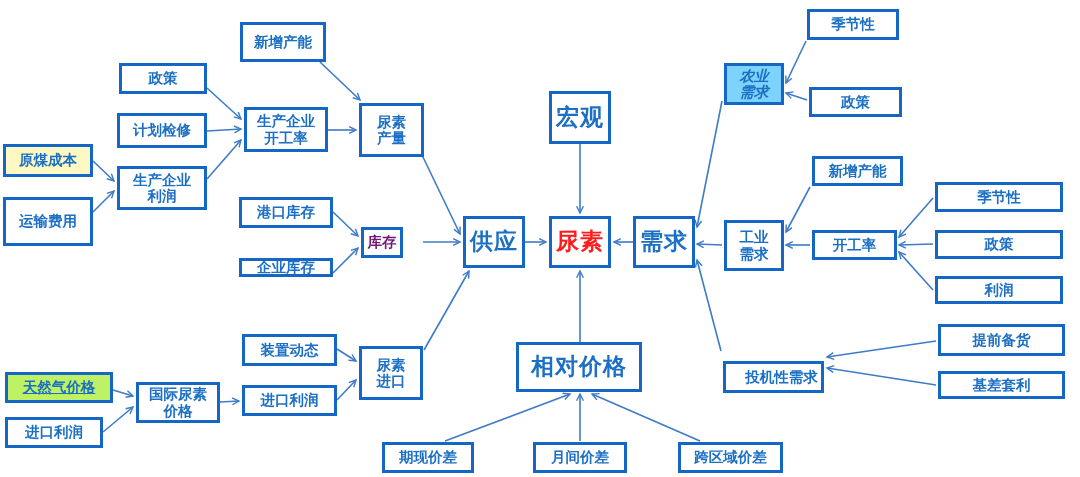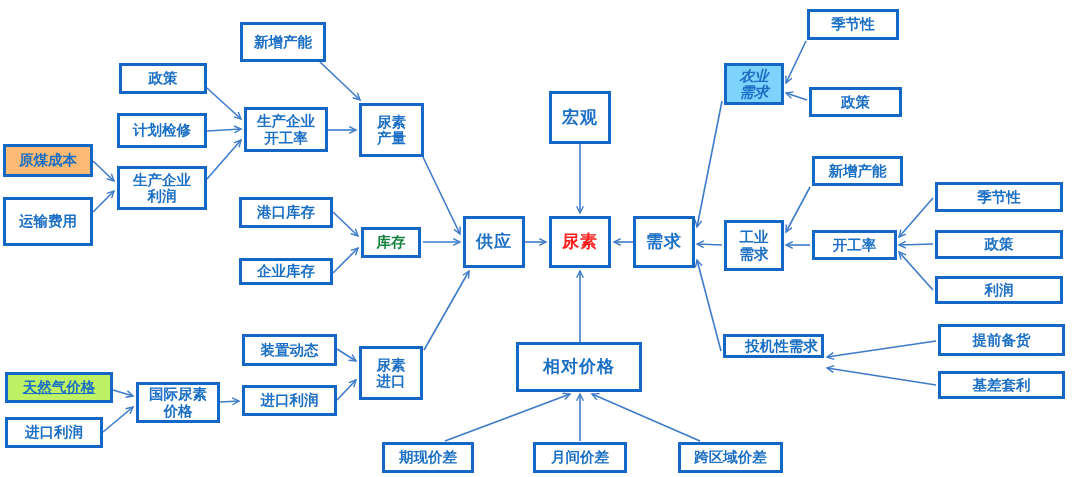--- a/index.html
+++ b/index.html
@@ -21,21 +21,21 @@
     justify-content:center;
     text-align:center;
     font-weight:bold;
     font-size:14.5px;
     line-height:1.12;
     white-space:pre-line;
     color:#1b6fc4;
     border-radius:0;
   }
   .node.hub{
-    font-size:17px;
+    font-size:23px;
     border-width:3.5px;
     letter-spacing:1px;
   }
 </style>
 </head>
 <body>
 
 <div class="canvas">
   <svg class="edge-layer" id="edge-layer" viewBox="0 0 1080 477" xmlns="http://www.w3.org/2000/svg">
     <defs>
@@ -79,31 +79,31 @@
         <line x1="933" y1="244" x2="899" y2="245" stroke="#3e7bc8" stroke-width="1.6" marker-end="url(#arrow)"></line>
         <line x1="933" y1="290" x2="899" y2="252" stroke="#3e7bc8" stroke-width="1.6" marker-end="url(#arrow)"></line>
         <line x1="936" y1="341" x2="827" y2="357" stroke="#3e7bc8" stroke-width="1.6" marker-end="url(#arrow)"></line>
         <line x1="936" y1="385" x2="827" y2="368" stroke="#3e7bc8" stroke-width="1.6" marker-end="url(#arrow)"></line>
       </g>
   </svg>
   <div id="node-layer">
       <div class="node" style="left: 240px; top: 22px; width: 86px; height: 40px; border-color: rgb(20, 103, 196); background: rgb(255, 255, 255); color: rgb(27, 111, 196);">新增产能</div>
       <div class="node" style="left: 119px; top: 63px; width: 88px; height: 31px; border-color: rgb(20, 103, 196); background: rgb(255, 255, 255); color: rgb(27, 111, 196);">政策</div>
       <div class="node" style="left: 117px; top: 113px; width: 90px; height: 35px; border-color: rgb(20, 103, 196); background: rgb(255, 255, 255); color: rgb(27, 111, 196);">计划检修</div>
-      <div class="node" style="left: 3px; top: 144px; width: 90px; height: 33px; border-color: rgb(20, 103, 196); background: #fdba74; color: rgb(27, 111, 196);">原煤成本</div>
+      <div class="node" style="left: 3px; top: 144px; width: 90px; height: 33px; border-color: rgb(20, 103, 196); background: #fef9c3; color: rgb(27, 111, 196);">原煤成本</div>
       <div class="node" style="left: 3px; top: 197px; width: 90px; height: 49px; border-color: rgb(20, 103, 196); background: rgb(255, 255, 255); color: rgb(27, 111, 196);">运输费用</div>
       <div class="node" style="left: 117px; top: 166px; width: 90px; height: 44px; border-color: rgb(20, 103, 196); background: rgb(255, 255, 255); color: rgb(27, 111, 196);">生产企业
 利润</div>
       <div class="node" style="left: 244px; top: 107px; width: 84px; height: 45px; border-color: rgb(20, 103, 196); background: rgb(255, 255, 255); color: rgb(27, 111, 196);">生产企业
 开工率</div>
       <div class="node" style="left: 359px; top: 103px; width: 65px; height: 54px; border-color: rgb(20, 103, 196); background: rgb(255, 255, 255); color: rgb(27, 111, 196);">尿素
 产量</div>
       <div class="node" style="left: 239px; top: 197px; width: 94px; height: 31px; border-color: rgb(20, 103, 196); background: rgb(255, 255, 255); color: rgb(27, 111, 196);">港口库存</div>
-      <div class="node" style="left: 239px; top: 258px; width: 94px; height: 27px; border-color: rgb(20, 103, 196); background: rgb(255, 255, 255); color: rgb(27, 111, 196);">企业库存</div>
-      <div class="node" style="left: 361px; top: 227px; width: 60px; height: 31px; border-color: rgb(20, 103, 196); background: rgb(255, 255, 255); color: #15803d;">库存</div>
+      <div class="node" style="left: 239px; top: 258px; width: 94px; height: 19px; border-color: rgb(20, 103, 196); background: rgb(255, 255, 255); color: rgb(27, 111, 196);">企业库存</div>
+      <div class="node" style="left: 361px; top: 227px; width: 42px; height: 31px; border-color: rgb(20, 103, 196); background: rgb(255, 255, 255); color: #701a75;">库存</div>
       <div class="node hub" style="left: 463px; top: 216px; width: 62px; height: 52px; border-color: rgb(20, 103, 196); background: rgb(255, 255, 255); color: rgb(27, 111, 196);">供应</div>
       <div class="node hub" style="left: 549px; top: 91px; width: 62px; height: 53px; border-color: rgb(20, 103, 196); background: rgb(255, 255, 255); color: rgb(27, 111, 196);">宏观</div>
       <div class="node hub" style="left: 549px; top: 216px; width: 62px; height: 52px; border-color: rgb(20, 103, 196); background: rgb(255, 255, 255); color: rgb(254, 28, 28);">尿素</div>
       <div class="node hub" style="left: 633px; top: 216px; width: 62px; height: 52px; border-color: rgb(20, 103, 196); background: rgb(255, 255, 255); color: rgb(27, 111, 196);">需求</div>
       <div class="node" style="left: 242px; top: 334px; width: 95px; height: 32px; border-color: rgb(20, 103, 196); background: rgb(255, 255, 255); color: rgb(27, 111, 196);">装置动态</div>
       <div class="node" style="left: 242px; top: 385px; width: 95px; height: 31px; border-color: rgb(20, 103, 196); background: rgb(255, 255, 255); color: rgb(27, 111, 196);">进口利润</div>
       <div class="node" style="left: 136px; top: 382px; width: 84px; height: 41px; border-color: rgb(20, 103, 196); background: rgb(255, 255, 255); color: rgb(27, 111, 196);">国际尿素
 价格</div>
       <div class="node" style="left: 5px; top: 372px; width: 108px; height: 31px; border-color: rgb(20, 103, 196); background: #bef264; color: rgb(27, 111, 196); text-decoration: underline;">天然气价格</div>
       <div class="node" style="left: 5px; top: 417px; width: 98px; height: 31px; border-color: rgb(20, 103, 196); background: rgb(255, 255, 255); color: rgb(27, 111, 196);">进口利润</div>
@@ -117,17 +117,17 @@
 需求</div>
       <div class="node" style="left: 807px; top: 9px; width: 92px; height: 31px; border-color: rgb(20, 103, 196); background: rgb(255, 255, 255); color: rgb(27, 111, 196);">季节性</div>
       <div class="node" style="left: 809px; top: 87px; width: 93px; height: 30px; border-color: rgb(20, 103, 196); background: rgb(255, 255, 255); color: rgb(27, 111, 196);">政策</div>
       <div class="node" style="left: 724px; top: 220px; width: 60px; height: 51px; border-color: rgb(20, 103, 196); background: rgb(255, 255, 255); color: rgb(27, 111, 196);">工业
 需求</div>
       <div class="node" style="left: 812px; top: 156px; width: 91px; height: 30px; border-color: rgb(20, 103, 196); background: rgb(255, 255, 255); color: rgb(27, 111, 196);">新增产能</div>
       <div class="node" style="left: 812px; top: 230px; width: 85px; height: 30px; border-color: rgb(20, 103, 196); background: rgb(255, 255, 255); color: rgb(27, 111, 196);">开工率</div>
       <div class="node" style="left: 935px; top: 182px; width: 128px; height: 30px; border-color: rgb(20, 103, 196); background: rgb(255, 255, 255); color: rgb(27, 111, 196);">季节性</div>
       <div class="node" style="left: 935px; top: 230px; width: 128px; height: 29px; border-color: rgb(20, 103, 196); background: rgb(255, 255, 255); color: rgb(27, 111, 196);">政策</div>
       <div class="node" style="left: 935px; top: 276px; width: 128px; height: 28px; border-color: rgb(20, 103, 196); background: rgb(255, 255, 255); color: rgb(27, 111, 196);">利润</div>
-      <div class="node" style="left: 723px; top: 334px; width: 101px; height: 24px; border-color: rgb(20, 103, 196); background: rgb(255, 255, 255); color: rgb(27, 111, 196); padding-left: 16px;">投机性需求</div>
+      <div class="node" style="left: 723px; top: 361px; width: 101px; height: 32px; border-color: rgb(20, 103, 196); background: rgb(255, 255, 255); color: rgb(27, 111, 196); padding-left: 16px;">投机性需求</div>
       <div class="node" style="left: 938px; top: 324px; width: 127px; height: 32px; border-color: rgb(20, 103, 196); background: rgb(255, 255, 255); color: rgb(27, 111, 196);">提前备货</div>
       <div class="node" style="left: 938px; top: 371px; width: 127px; height: 28px; border-color: rgb(20, 103, 196); background: rgb(255, 255, 255); color: rgb(27, 111, 196);">基差套利</div>
     </div>
 </div>
 
 </body></html>

